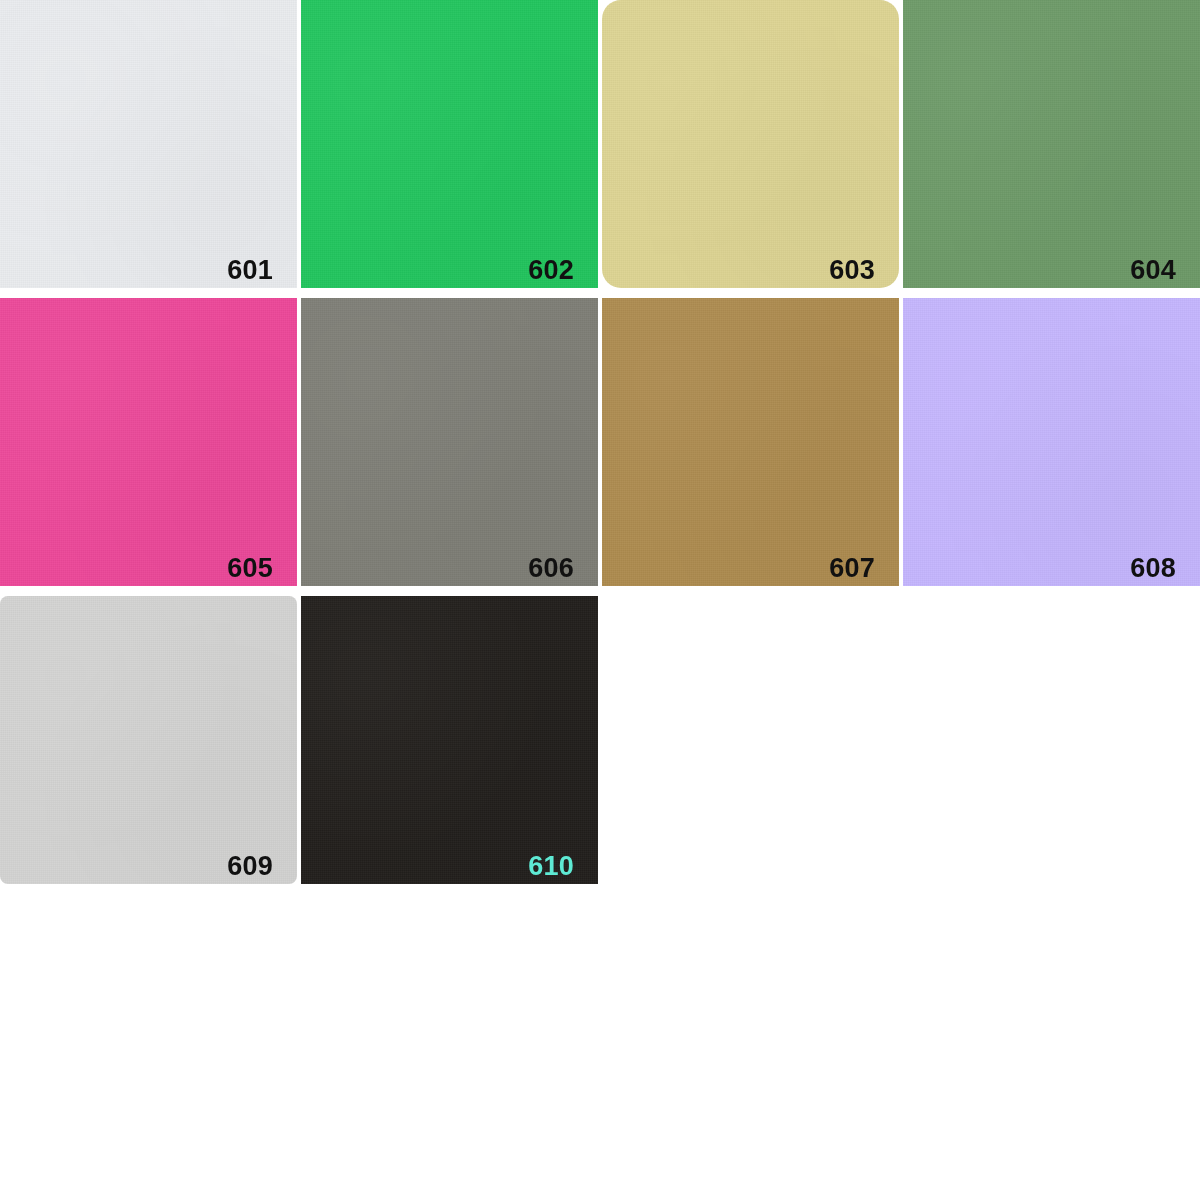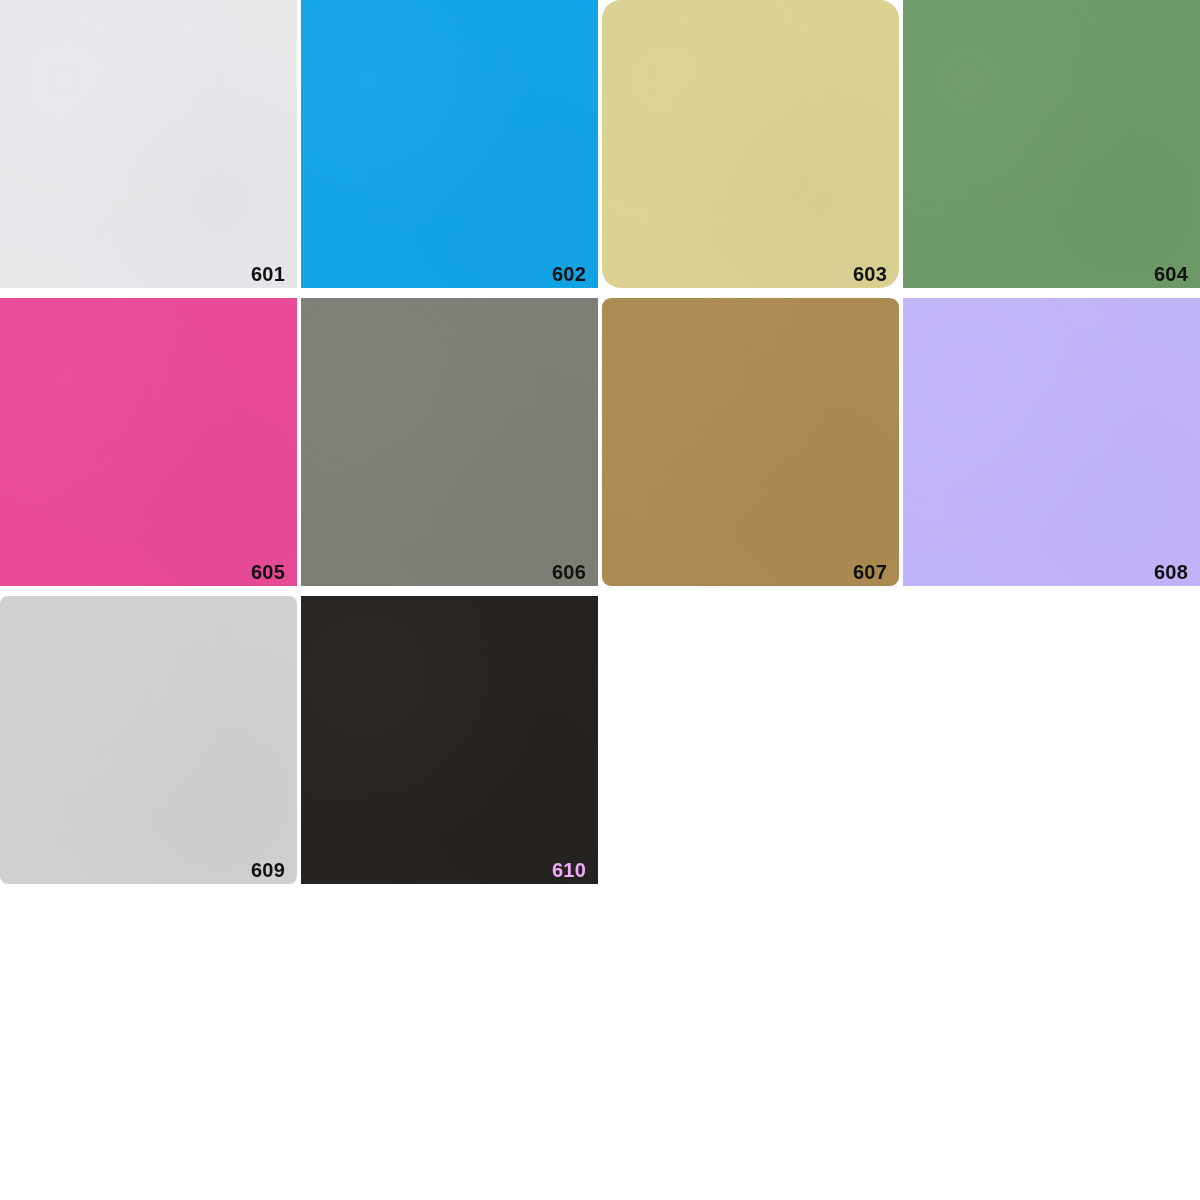--- a/index.html
+++ b/index.html
@@ -58,69 +58,69 @@
         rgba(0,0,0,0.022) 1px,
         rgba(0,0,0,0.022) 2px
       ),
       radial-gradient(circle at 22% 28%, rgba(255,255,255,0.05), rgba(0,0,0,0) 58%),
       radial-gradient(circle at 74% 70%, rgba(0,0,0,0.035), rgba(0,0,0,0) 62%);
     background-size: 2px 2px, 2px 2px, 100% 100%, 100% 100%;
   }
 
   .swatch-label {
     position: absolute;
-    right: 12px;
+    right: 24px;
     bottom: 4px;
     font-family: "Liberation Sans", sans-serif;
-    font-size: 20px;
+    font-size: 27px;
     font-weight: bold;
     line-height: 1;
     letter-spacing: 0.2px;
     z-index: 2;
     user-select: none;
   }
 
   .label-dark  { color: #111111; }
-  .label-light { color: #f0abfc; }
+  .label-light { color: #5eead4; }
 
   .empty-cell {
     width: 297px;
     height: 288px;
     background: #ffffff;
   }
 </style>
 </head>
 <body>
 
 <div id="swatch-grid">
     <div class="swatch" style="background: rgb(233, 235, 238);">
       <div class="grain"></div>
       <span class="swatch-label label-dark">601</span>
     </div>
-    <div class="swatch" style="background: #0ea5e9; text-align: right;">
+    <div class="swatch" style="background: #22c55e; text-align: right;">
       <div class="grain"></div>
       <span class="swatch-label label-dark">602</span>
     </div>
     <div class="swatch" style="background: rgb(221, 212, 147); border-radius: 19px;">
       <div class="grain"></div>
       <span class="swatch-label label-dark">603</span>
     </div>
     <div class="swatch" style="background: rgb(109, 154, 104);">
       <div class="grain"></div>
       <span class="swatch-label label-dark">604</span>
     </div>
     <div class="swatch" style="background: #ec4899;">
       <div class="grain"></div>
       <span class="swatch-label label-dark">605</span>
     </div>
     <div class="swatch" style="background: rgb(126, 126, 118);">
       <div class="grain"></div>
       <span class="swatch-label label-dark">606</span>
     </div>
-    <div class="swatch" style="background: rgb(173, 139, 79); border-radius: 9px;">
+    <div class="swatch" style="background: rgb(173, 139, 79);">
       <div class="grain"></div>
       <span class="swatch-label label-dark">607</span>
     </div>
     <div class="swatch" style="background: #c4b5fd;">
       <div class="grain"></div>
       <span class="swatch-label label-dark">608</span>
     </div>
     <div class="swatch" style="background: rgb(211, 211, 210); border-radius: 8px;">
       <div class="grain"></div>
       <span class="swatch-label label-dark">609</span>

